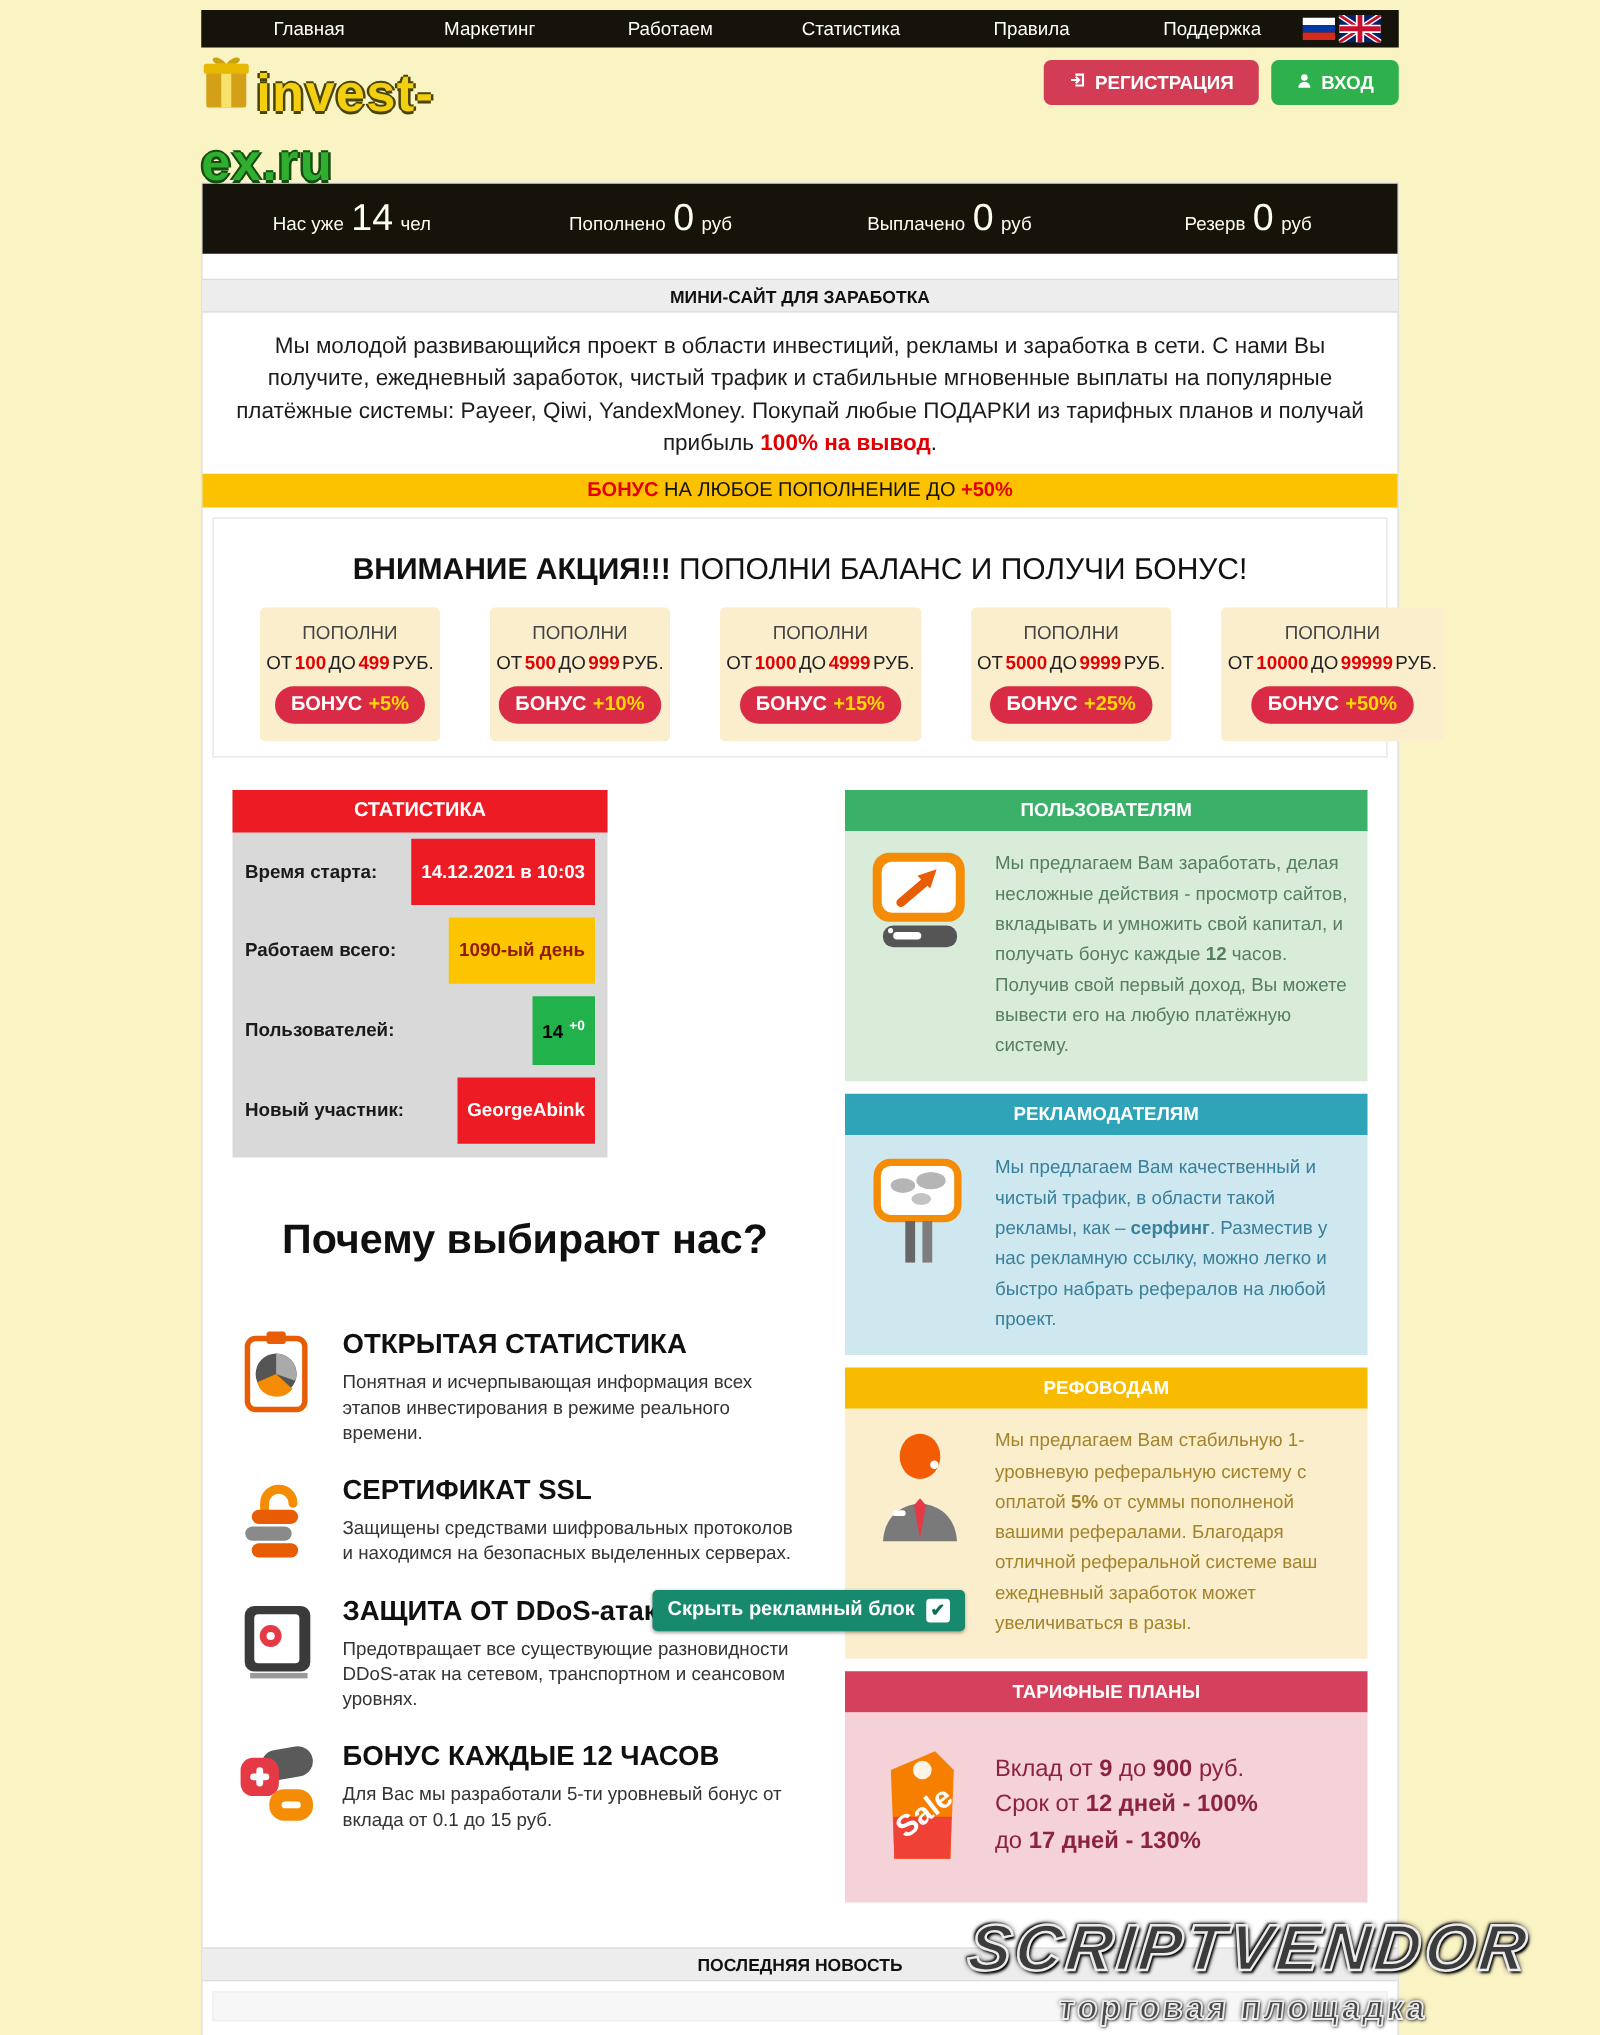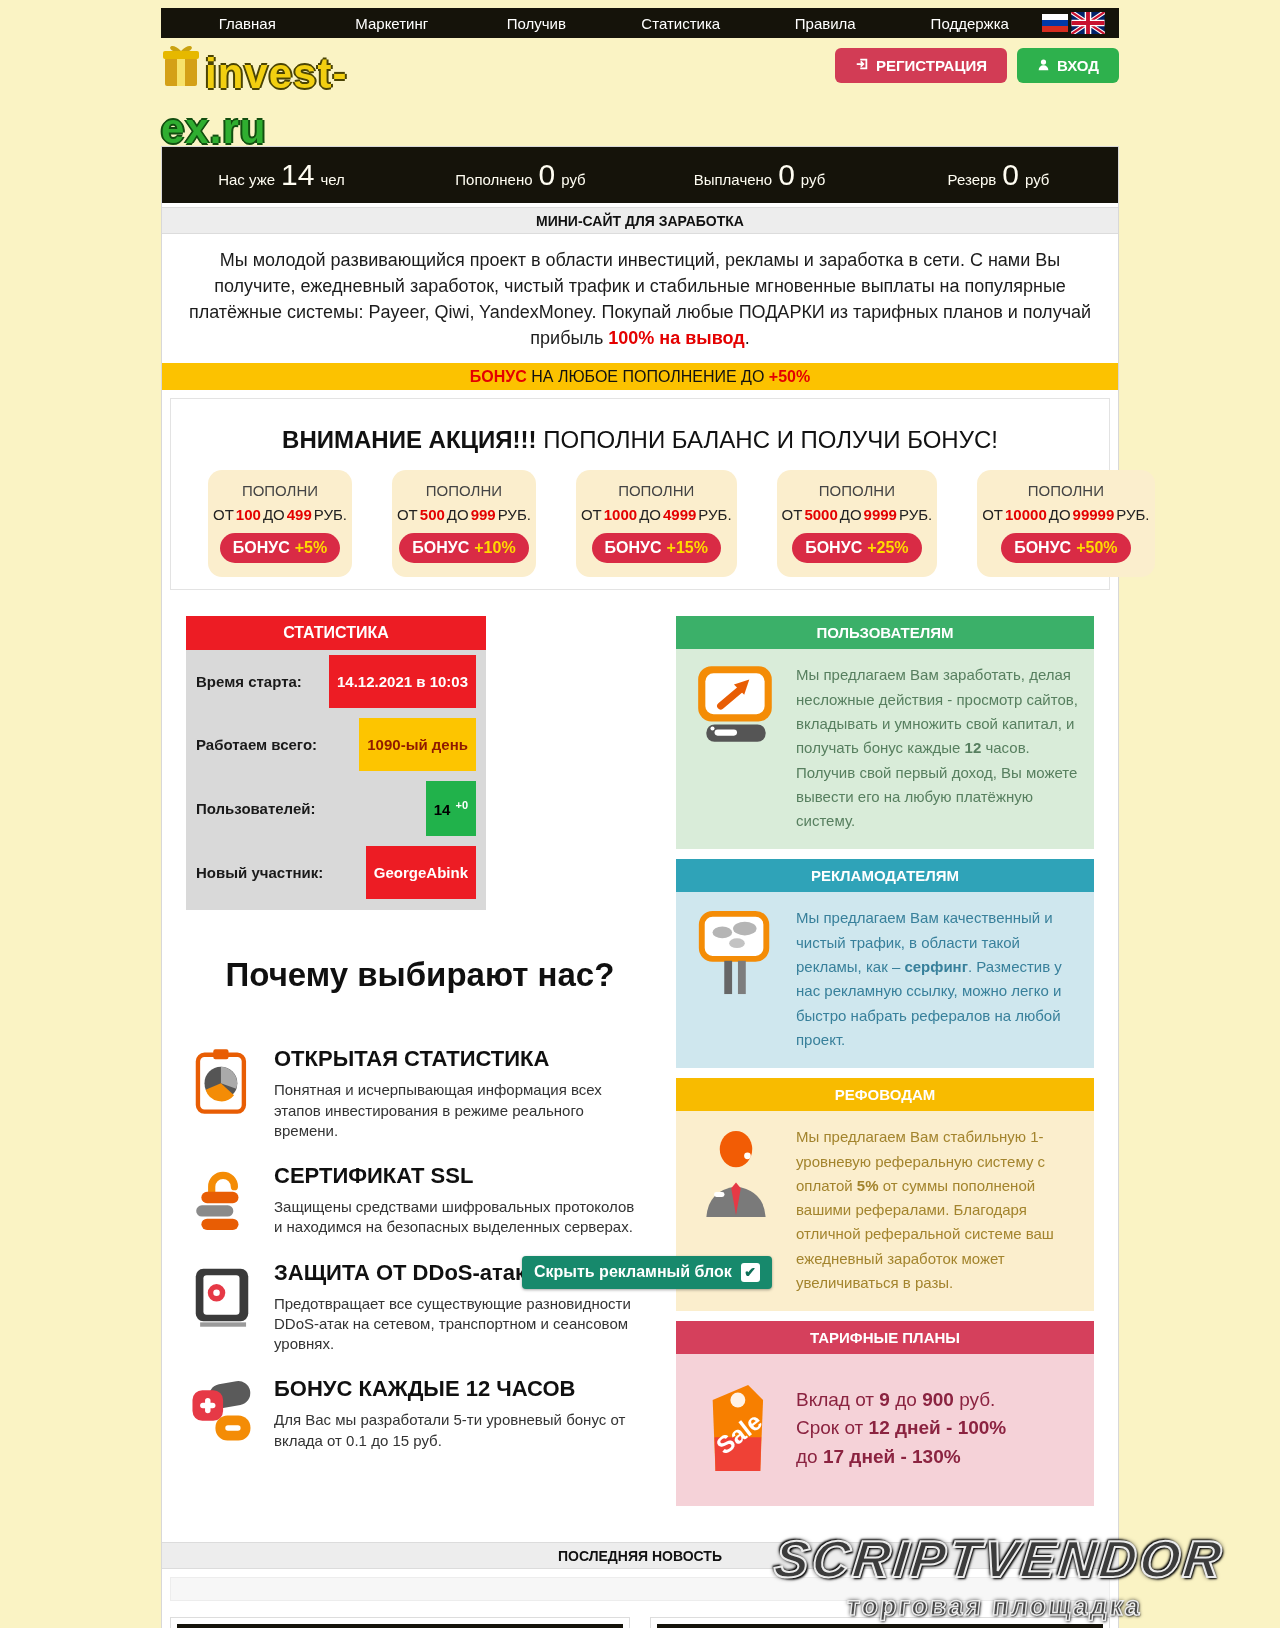--- a/index.html
+++ b/index.html
@@ -38,39 +38,39 @@
   .btn-login { background: #2eb14d; }
 
   
   .main { background: #fff; border: 1px solid #d8d8d8; padding-bottom: 14px; }
 
   .statsbar { background: #15130a; height: 56px; display: flex; align-items: center; color: #fffdf2; }
   .sb-cell { flex: 1; text-align: center; font-size: 15px; }
   .sb-val { font-size: 30px; margin: 0 6px; }
 
   .graybar {
-    margin-top: 4px; background: #ededed; border-top: 1px solid #dcdcdc; border-bottom: 1px solid #dcdcdc;
+    margin-top: 20px; background: #ededed; border-top: 1px solid #dcdcdc; border-bottom: 1px solid #dcdcdc;
     height: 27px; line-height: 27px; text-align: center; font-weight: bold; font-size: 14px; color: #111;
   }
   .intro-text {
     margin: 13px 20px 12px; text-align: center; font-size: 18px; line-height: 1.45; color: #1c1c1c;
   }
   .intro-text .b { font-weight: normal; }
   .intro-text .red { color: #e40000; font-weight: bold; }
 
   .bonus-banner {
     background: #fcc200; height: 27px; line-height: 27px; text-align: center; font-size: 16px; color: #111;
   }
   .bonus-banner .red { color: #e40000; font-weight: bold; }
 
   .promo { margin: 8px; border: 1px solid #e3e3e3; padding: 10px 8px 12px; }
   .promo-title { text-align: center; font-size: 24px; font-weight: normal; color: #111; margin: 17px 0 16px; }
   .promo-title .b { font-weight: bold; }
   .promo-cards { display: flex; gap: 11px; }
-  .promo-card { flex: 1; background: #fbeecd; border-radius: 14px; text-align: center; padding: 12px 4px 14px; margin-left: 29px; }
+  .promo-card { flex: 1; background: #fbeecd; border-radius: 4px; text-align: center; padding: 12px 4px 14px; margin-left: 29px; }
   .pc-l1 { font-size: 15px; color: #444; }
   .pc-l2 { font-size: 15px; color: #222; margin: 7px 0 10px; }
   .pc-l2 .num { color: #e40000; font-weight: bold; }
   .pc-l2 span { margin: 0 1px; }
   .pill { display: inline-block; background: #d92b45; border-radius: 18px; padding: 6px 13px;
           color: #fff; font-weight: bold; font-size: 16px; }
   .pill-val { color: #ffd900; margin-left: 5px; }
 
   
   .columns { display: flex; gap: 22px; margin: 26px 24px 0; }
@@ -147,21 +147,21 @@
          text-shadow: 0 0 4px #000, 1px 1px 2px #000; }
 </style>
 </head>
 <body>
 
 <div class="shell">
 
   <nav class="topnav">
     <div class="nav-item">Главная</div>
     <div class="nav-item">Маркетинг</div>
-    <div class="nav-item">Получив</div>
+    <div class="nav-item">Работаем</div>
     <div class="nav-item">Статистика</div>
     <div class="nav-item">Правила</div>
     <div class="nav-item">Поддержка</div>
     <div class="flags">
       <span>
         <svg width="26" height="18" viewBox="0 0 26 18">
             <rect width="26" height="6" fill="#ffffff"></rect>
             <rect y="6" width="26" height="6" fill="#0039A6"></rect>
             <rect y="12" width="26" height="6" fill="#D52B1E"></rect>
           </svg>

